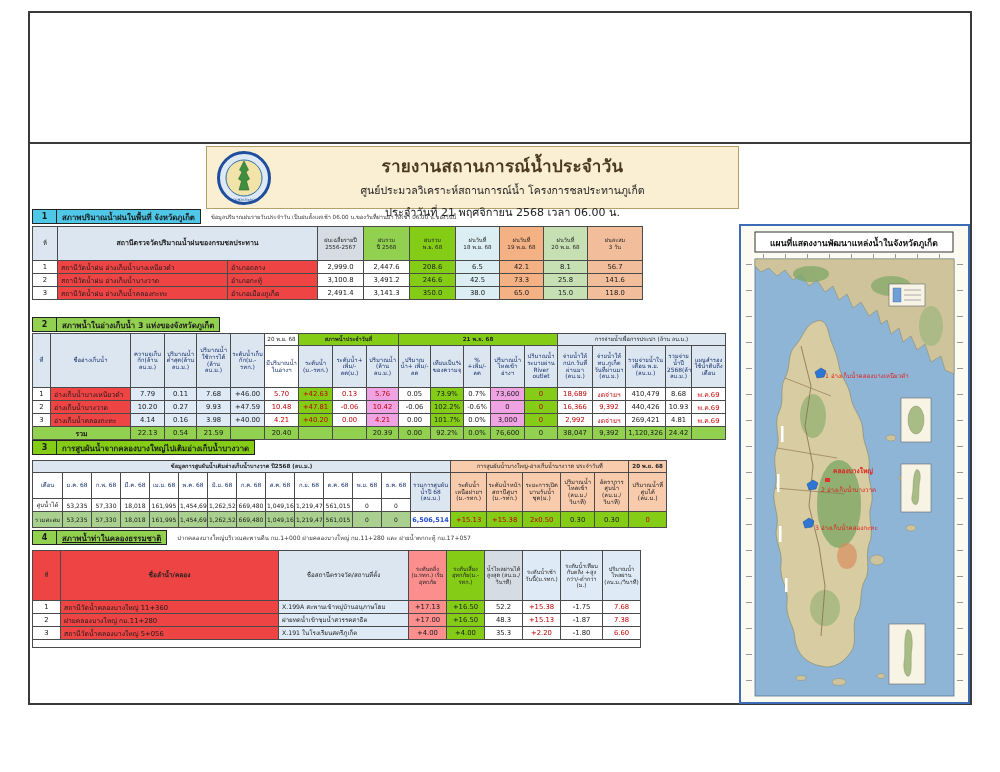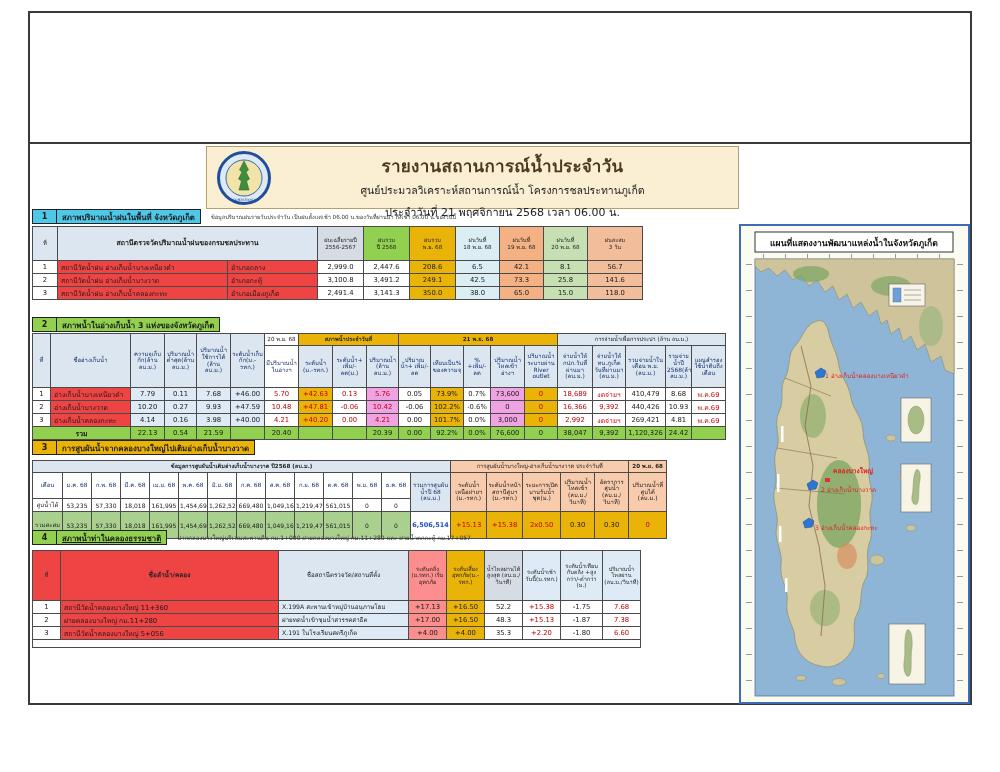--- a/index.html
+++ b/index.html
@@ -14,21 +14,21 @@
 .t-date{font-size:11px;color:#222;margin-top:4px}
 .secbar{position:absolute;left:2px;height:15px;display:flex;align-items:stretch}
 .secnum{width:25px;border:1px solid #222;font-size:8px;font-weight:bold;display:flex;align-items:center;justify-content:center}
 .sectitle{border:1px solid #222;border-left:none;font-size:7.8px;font-weight:bold;display:flex;align-items:center;padding:0 5px;white-space:nowrap}
 .secnote{font-size:5.6px;color:#333;display:flex;align-items:center;padding-left:10px;white-space:nowrap}
 table{border-collapse:collapse;table-layout:fixed;position:absolute;left:2px}
 td{border:1px solid #4a4a4a;font-size:6.8px;text-align:center;vertical-align:middle;overflow:hidden;white-space:nowrap;padding:0 1px}
 .hd{font-size:5.9px;line-height:1.12;white-space:normal;color:#15306b}
 .hd2{font-size:5.6px;line-height:1.1;white-space:normal;color:#222}
 .tl{text-align:left;padding-left:3px}
-.bB{background:#DCE6F1}.bY{background:#eab308}.bG{background:#92D050}.bGr{background:#A9D08E}
+.bB{background:#DCE6F1}.bY{background:#84cc16}.bG{background:#92D050}.bGr{background:#A9D08E}
 .bC{background:#4FC8E8}.bO{background:#F4B183}.bCy{background:#DAEEF3}.bLg{background:#C6E0B4}
 .bS{background:#F2BD9B}.bP{background:#EFA3E3}.bCr{background:#ef4444}.bLb{background:#DEEBF7}
 .bGy{background:#D6DCE4}.bR{background:#FC8E8E}.bT{background:#F8CBAD}.bW{background:#fff}
 .rd{color:#C00000}.bl{color:#1F4ECC;font-weight:bold}
 .mappanel{position:absolute;left:709px;top:211px;width:231px;height:480px;border:2px solid #3d6bb5;background:#FCFBF2}
 </style>
 </head>
 <body>
 
 <div class="sheet">
@@ -113,21 +113,21 @@
       <td class="bO">42.1</td>
       <td class="bLg">8.1</td>
       <td class="bS">56.7</td>
     </tr>
     <tr style="height:13px">
       <td>2</td>
       <td class="bCr tl">สถานีวัดน้ำฝน อ่างเก็บน้ำบางวาด</td>
       <td class="bCr tl">อำเภอกะทู้</td>
       <td>3,100.8</td>
       <td>3,491.2</td>
-      <td class="bY">249.1</td>
+      <td class="bY">246.6</td>
       <td class="bCy">42.5</td>
       <td class="bO">73.3</td>
       <td class="bLg">25.8</td>
       <td class="bS">141.6</td>
     </tr>
     <tr style="height:13px">
       <td>3</td>
       <td class="bCr tl">สถานีวัดน้ำฝน อ่างเก็บน้ำคลองกะทะ</td>
       <td class="bCr tl">อำเภอเมืองภูเก็ต</td>
       <td>2,491.4</td>
@@ -352,21 +352,21 @@
       <td style="font-size:6px">161,995</td>
       <td style="font-size:6px">1,454,691</td>
       <td style="font-size:6px">1,262,520</td>
       <td style="font-size:6px">669,480</td>
       <td style="font-size:6px">1,049,160</td>
       <td style="font-size:6px">1,219,470</td>
       <td style="font-size:6px">561,015</td>
       <td style="font-size:6px">0</td>
       <td style="font-size:6px">0</td>
     </tr>
-    <tr style="height:27px">
+    <tr style="height:16px">
       <td class="bGr" style="font-size:6px">รวมสะสม</td>
       <td class="bGr" style="font-size:6px">53,235</td>
       <td class="bGr" style="font-size:6px">57,330</td>
       <td class="bGr" style="font-size:6px">18,018</td>
       <td class="bGr" style="font-size:6px">161,995</td>
       <td class="bGr" style="font-size:6px">1,454,691</td>
       <td class="bGr" style="font-size:6px">1,262,520</td>
       <td class="bGr" style="font-size:6px">669,480</td>
       <td class="bGr" style="font-size:6px">1,049,160</td>
       <td class="bGr" style="font-size:6px">1,219,470</td>

